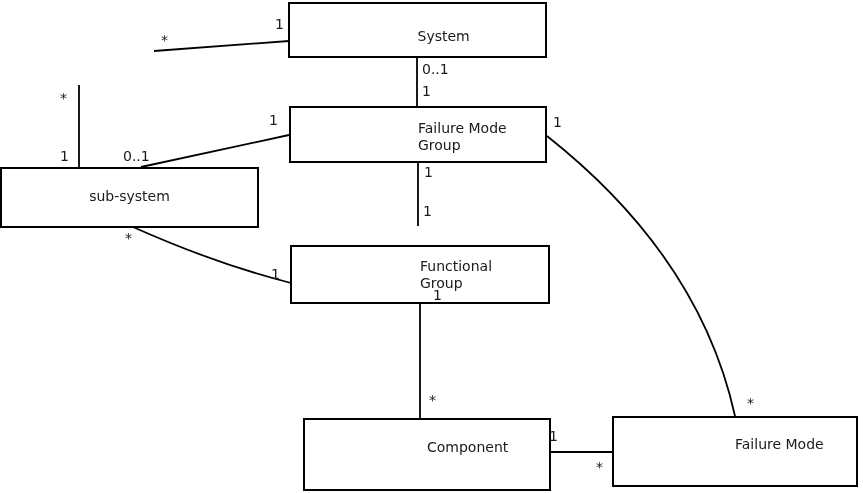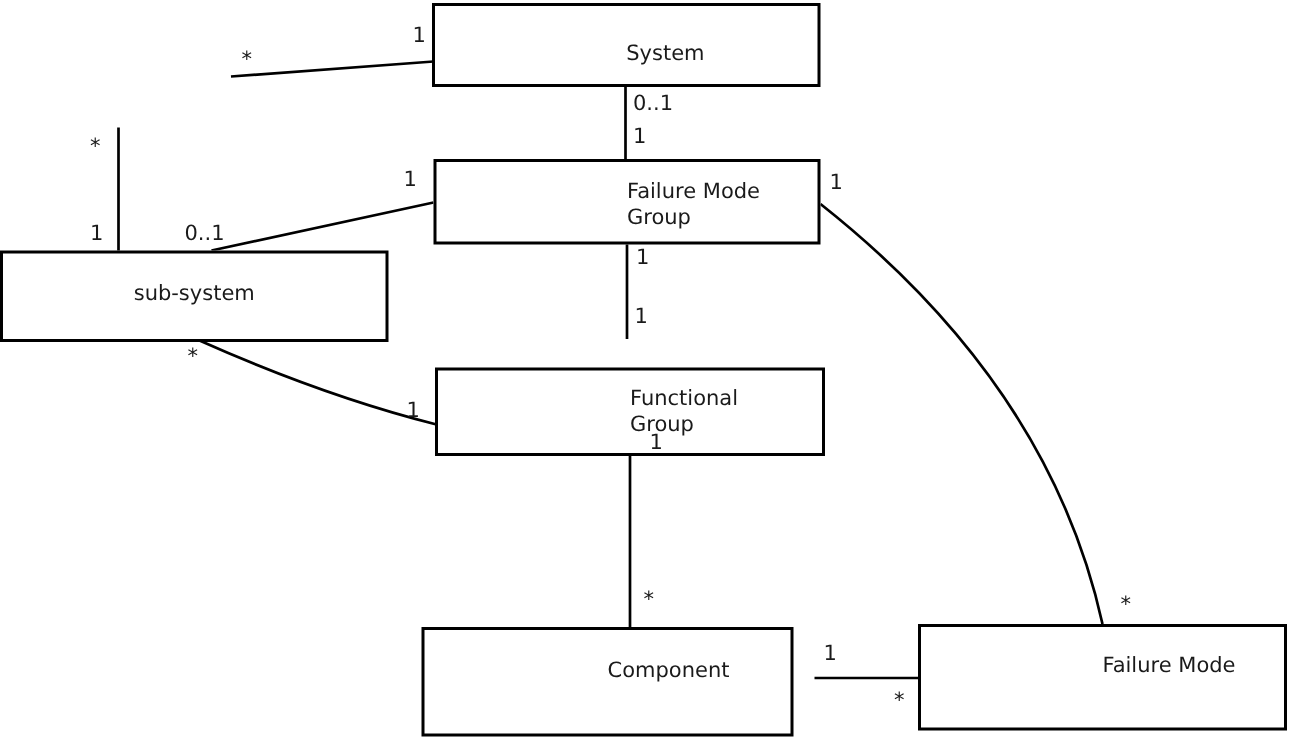--- a/index.html
+++ b/index.html
@@ -87,21 +87,21 @@
 
   <div class="box" style="left:0px; top:167px; width:259px; height:61px;">
     <span class="box-label centered" style="top:19px;">sub-system</span>
   </div>
 
   <div class="box" style="left:290px; top:225px; width:260px; height:59px;margin-top:20px;">
     <span class="box-label from-center" style="top:11px;">Functional
 Group</span>
   </div>
 
-  <div class="box" style="left:281px; top:418px; width:248px; height:73px;padding-left:40px;">
+  <div class="box" style="left:303px; top:418px; width:248px; height:73px;padding-left:40px;">
     <span class="box-label from-center" style="top:19px;">Component</span>
   </div>
 
   <div class="box" style="left:612px; top:416px; width:246px; height:71px;">
     <span class="box-label from-center" style="top:18px;">Failure Mode</span>
   </div>
 
   <span class="mult" style="left:275px; top:17px;">1</span>
   <span class="mult" style="left:161px; top:33px;">*</span>
 

